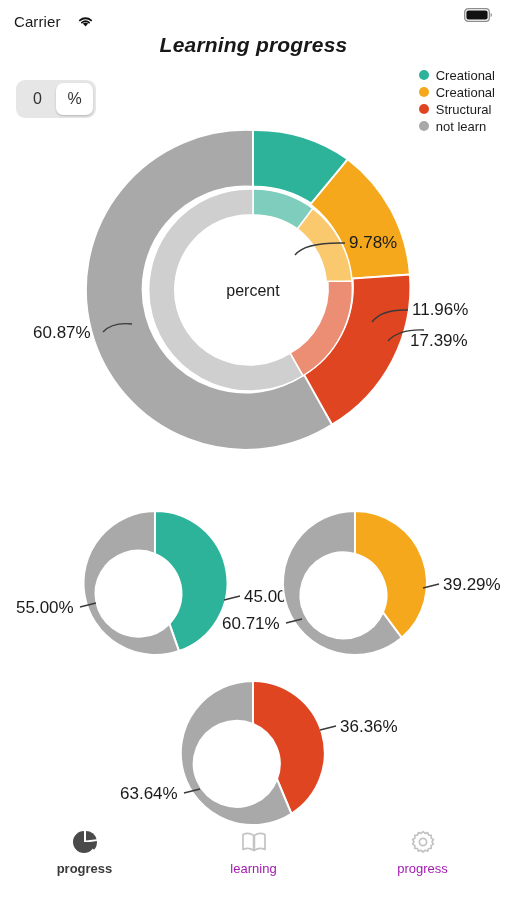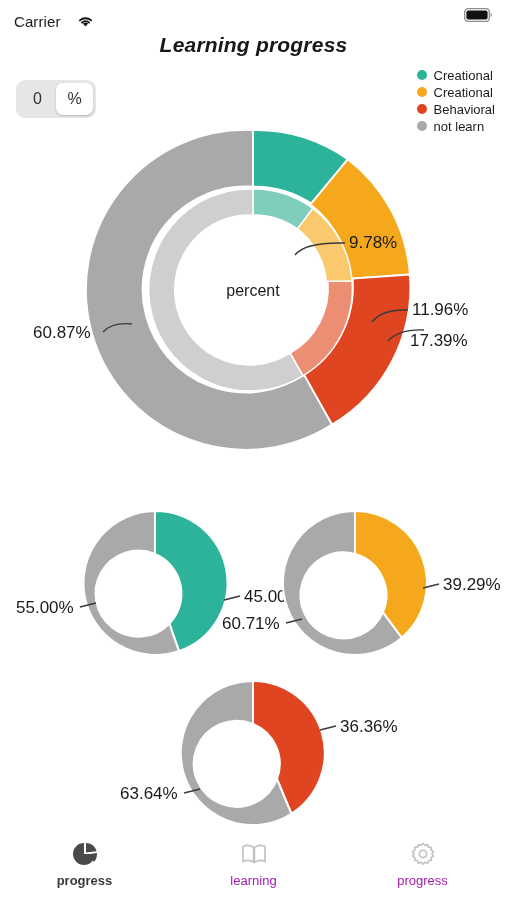--- a/index.html
+++ b/index.html
@@ -57,21 +57,21 @@
   .chart-small-row { position: absolute; top: 495px; left: 0; width: 507px; height: 190px; }
   .chart-small-bottom { position: absolute; top: 665px; left: 0; width: 489px; height: 175px; }
   svg { display: block; }
   .lbl { font-family: "Liberation Sans", sans-serif; font-size: 17px; fill: #1b1b1b; }
   .lbl-center { font-family: "Liberation Sans", sans-serif; font-size: 16px; fill: #1b1b1b; }
   .leader { stroke: #3a3a3a; stroke-width: 1.4; fill: none; }
 
   
   .tabbar {
     position: absolute; bottom: 0; left: 0; width: 507px; height: 72px;
-    background: #fff; display: flex; align-items: center;
+    background: #fff; display: flex; align-items: flex-start;
   }
   .tab { flex: 1; display: flex; flex-direction: column; align-items: center; gap: 5px; }
   .tab-label { font-size: 13px; color: #a21caf; }
   .tab.active .tab-label { color: #3a3a3a; font-weight: 700; }
   .tab-icon { width: 28px; height: 28px; display:block; }
 </style>
 </head>
 <body>
 
 <div class="phone">
@@ -105,21 +105,21 @@
     <div class="legend-row">
       <span class="legend-dot" style="background:#2CB39A"></span>
       <span class="legend-label">Creational</span>
     </div>
     <div class="legend-row">
       <span class="legend-dot" style="background:#F5A81C"></span>
       <span class="legend-label">Creational</span>
     </div>
     <div class="legend-row">
       <span class="legend-dot" style="background:#E04522"></span>
-      <span class="legend-label">Behavioral</span>
+      <span class="legend-label">Structural</span>
     </div>
     <div class="legend-row">
       <span class="legend-dot" style="background:#A9A9A9"></span>
       <span class="legend-label">not learn</span>
     </div>
   </div>
 
   <div class="chart-main">
     <svg width="507" height="370" viewBox="0 0 507 370">
 

